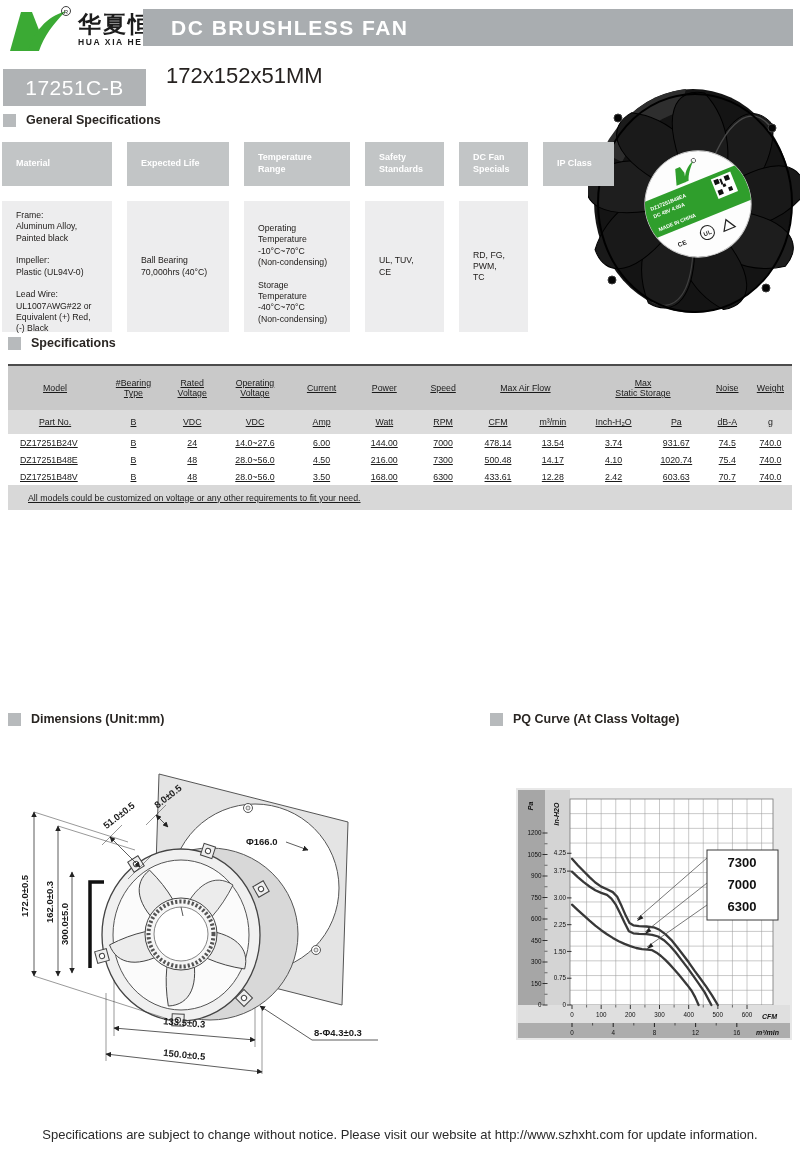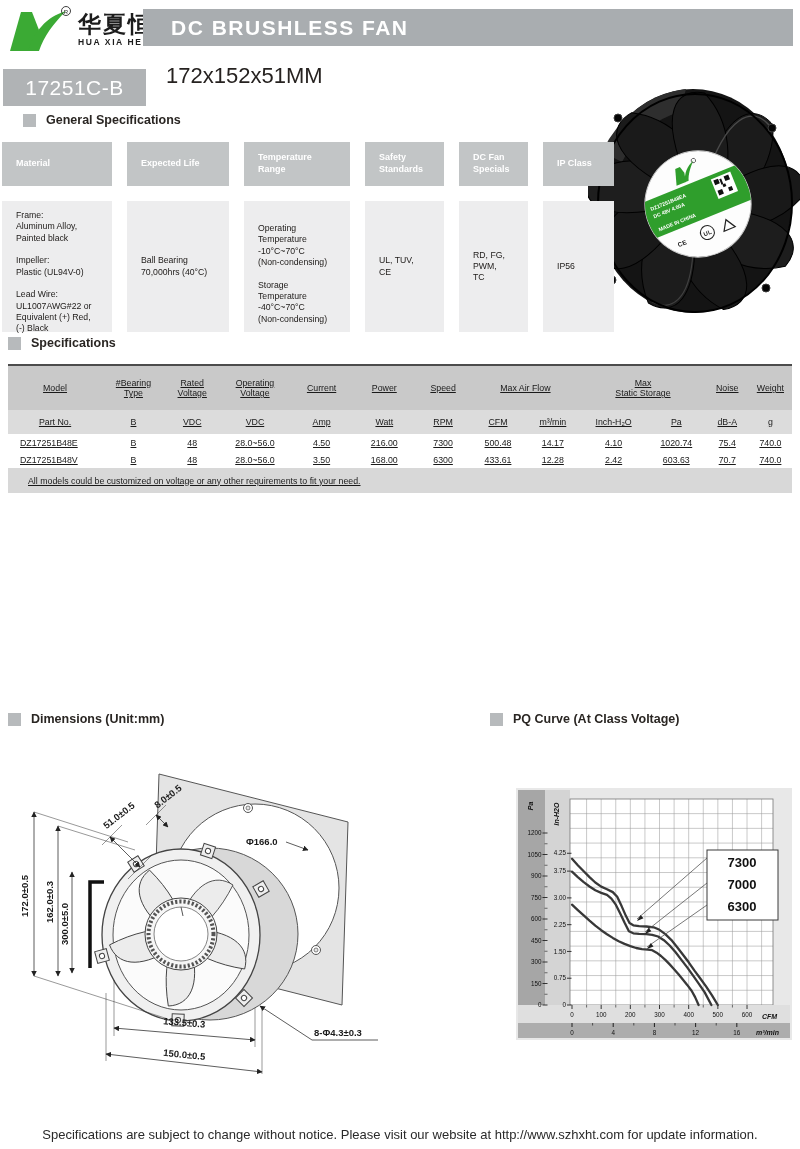--- a/index.html
+++ b/index.html
@@ -147,21 +147,21 @@
       <circle cx="-2" cy="30" r="7" fill="none" stroke="#222" stroke-width="1"></circle>
       <text x="-2" y="32.5" text-anchor="middle" font-size="6" font-weight="bold" fill="#222">UL</text>
       <path d="M14,35 L20,25 L26,35 Z" fill="none" stroke="#222" stroke-width="1.2"></path>
     </g>
     <circle cx="30" cy="36" r="4" fill="#050505" stroke="#3c3c3c"></circle>
     <circle cx="184" cy="46" r="4" fill="#050505" stroke="#3c3c3c"></circle>
     <circle cx="24" cy="198" r="4" fill="#050505" stroke="#3c3c3c"></circle>
     <circle cx="178" cy="206" r="4" fill="#050505" stroke="#3c3c3c"></circle>
   </svg>
 
-  <div class="abs sec" style="left:23px;top:113px;justify-content:center;">
+  <div class="abs sec" style="left:3px;top:113px;justify-content:center;">
     <span class="sq"></span>
     <span class="tt">General Specifications</span>
   </div>
   <div class="abs gtab">
     <div class="h pre">Material</div>
     <div class="h pre">Expected Life</div>
     <div class="h pre">Temperature
 Range</div>
     <div class="h pre">Safety
 Standards</div>
@@ -188,21 +188,20 @@
 
 Storage
 Temperature
 -40°C~70°C
 (Non-condensing)</div>
     <div class="c pre">UL, TUV,
 CE</div>
     <div class="c pre">RD, FG,
 PWM,
 TC</div>
-    <div class="c pre">IP56</div>
   </div>
 
   <div class="abs sec" style="left:8px;top:336px;">
     <span class="sq"></span>
     <span class="tt">Specifications</span>
   </div>
   <table class="abs stab">
     <colgroup>
       <col style="width:12%">
         <col style="width:8%">
@@ -243,20 +242,35 @@
       <th>VDC</th>
       <th>Amp</th>
       <th>Watt</th>
       <th>RPM</th>
       <th>CFM</th>
       <th>m³/min</th>
       <th>Inch-H₂O</th>
       <th>Pa</th>
       <th>dB-A</th>
       <th>g</th>
+    </tr>
+    <tr>
+      <td class="l">DZ17251B24V</td>
+      <td>B</td>
+      <td>24</td>
+      <td>14.0~27.6</td>
+      <td>6.00</td>
+      <td>144.00</td>
+      <td>7000</td>
+      <td>478.14</td>
+      <td>13.54</td>
+      <td>3.74</td>
+      <td>931.67</td>
+      <td>74.5</td>
+      <td>740.0</td>
     </tr>
     <tr>
       <td class="l">DZ17251B48E</td>
       <td>B</td>
       <td>48</td>
       <td>28.0~56.0</td>
       <td>4.50</td>
       <td>216.00</td>
       <td>7300</td>
       <td>500.48</td>

